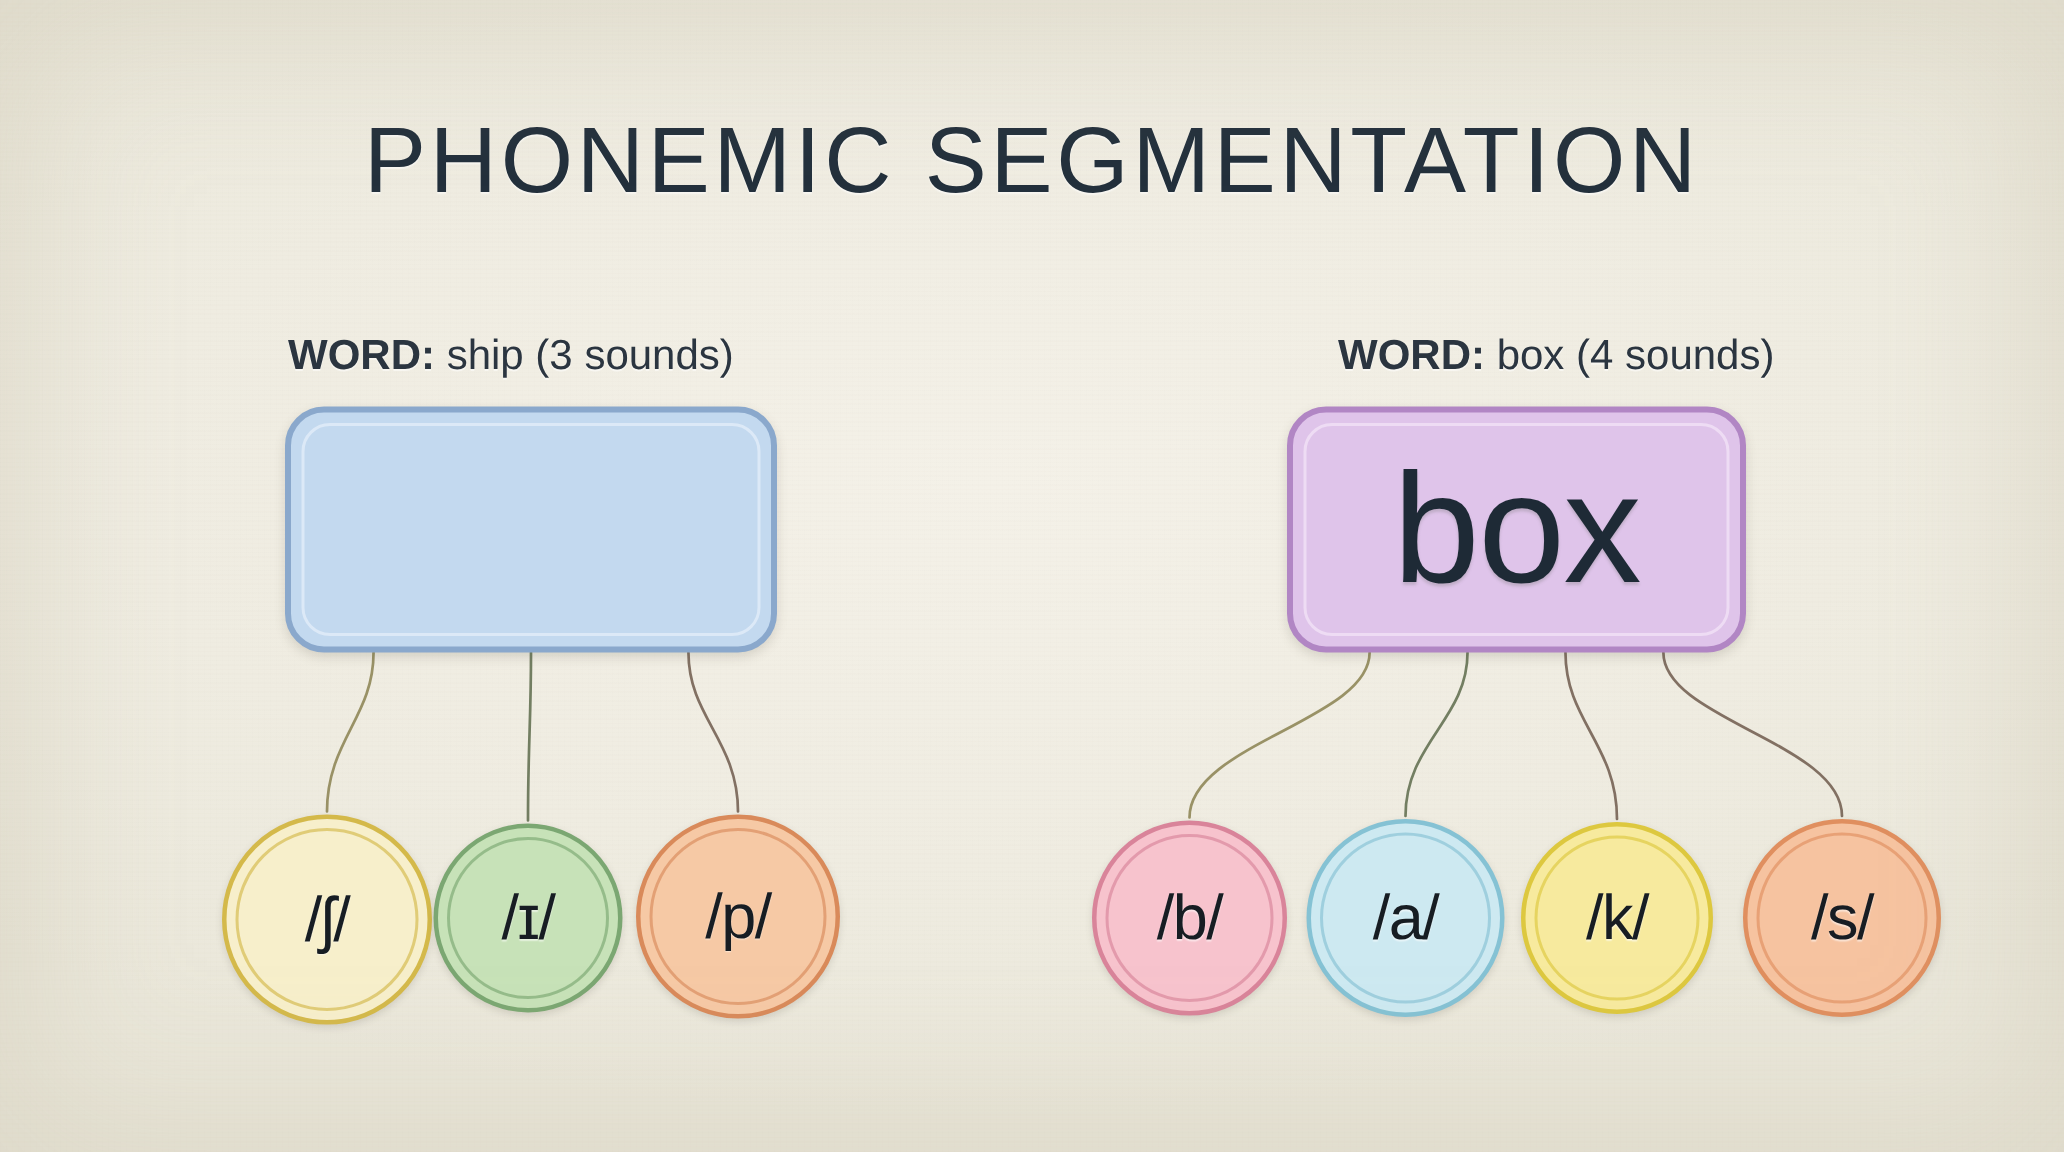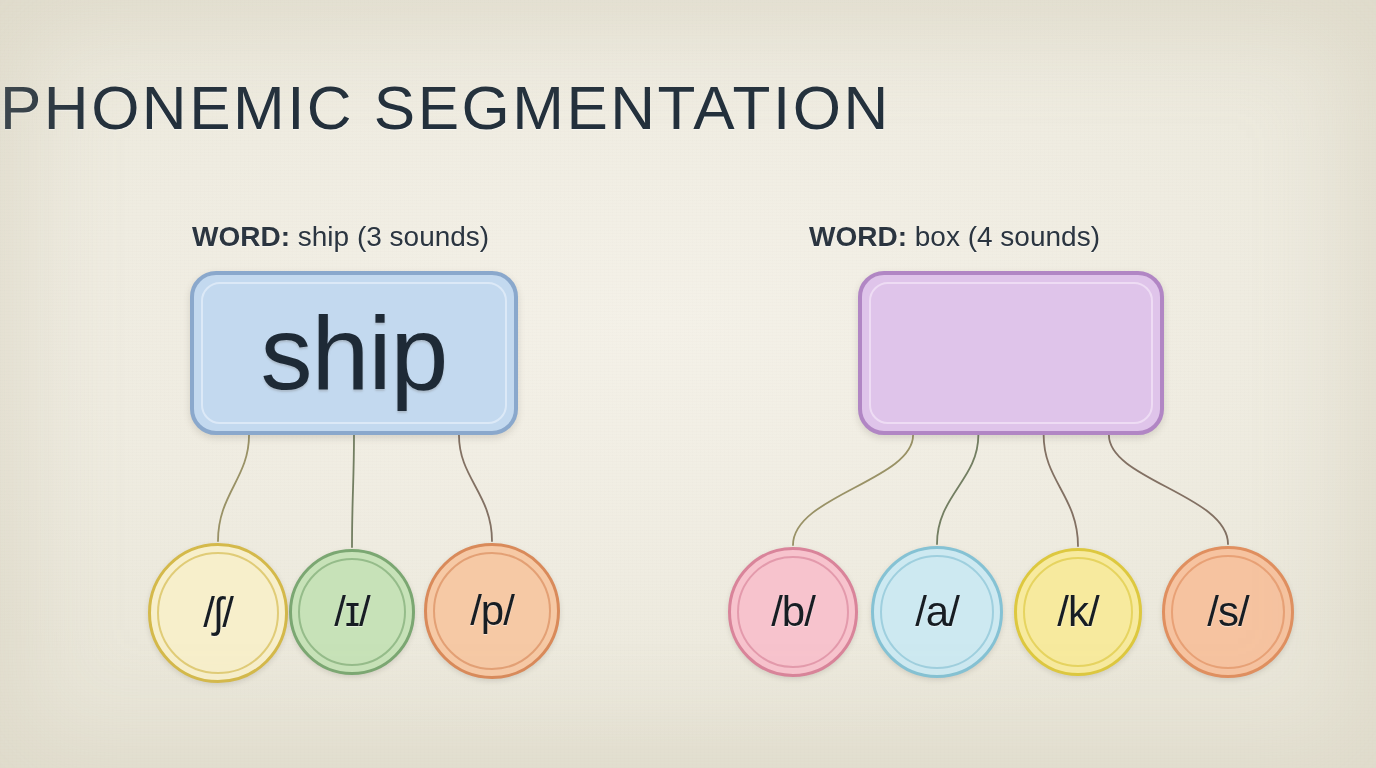--- a/index.html
+++ b/index.html
@@ -40,20 +40,21 @@
     pointer-events: none;
     box-shadow: inset 0 0 90px 30px rgba(190,182,158,.25);
   }
 
   
   #title {
     position: absolute;
     top: 72px;
     left: 0;
     width: 1376px;
+    text-align: center;
     font-size: 62px;
     font-weight: 400;
     letter-spacing: 2.5px;
     color: #23303c;
     font-family: "Liberation Sans", sans-serif;
     text-shadow: 0 1px 1px rgba(255,255,255,.55);
     white-space: nowrap;
   }
 
   
@@ -145,43 +146,43 @@
     <path d="M 1043.64 435 C 1043.64 480.5, 1078 496.5, 1078 546" fill="none" stroke="#6e5a4c" stroke-width="1.8" stroke-linecap="round" opacity="0.85"></path>
     <path d="M 1108.92 435 C 1108.92 479.5, 1228 495.5, 1228 544" fill="none" stroke="#6e5a4c" stroke-width="1.8" stroke-linecap="round" opacity="0.85"></path>
   </svg>
 
 <div id="title">PHONEMIC SEGMENTATION</div>
 
 <div class="word-label" style="left:192px; top:221px;">
   <span class="lbl-key">WORD:</span><span class="lbl-val"> ship (3 sounds)</span>
 </div>
 
-<div class="word-label" style="left:809px; top:221px;">
+<div class="word-label" style="left:892px; top:221px;">
   <span class="lbl-key">WORD:</span><span class="lbl-val"> box (4 sounds)</span>
 </div>
 
 <div id="nodes">
     <div class="word-box" style="left: 190px; top: 271px; width: 328px; height: 164px; background: rgb(195, 217, 239); border: 4px solid rgb(138, 168, 204);">
       <div class="inner" style="border: 2px solid rgb(220, 233, 247);"></div>
-      <span class="word-text">ship</span>
     </div>
     <div class="phoneme" style="left: 148px; top: 543px; width: 140px; height: 140px; background: rgb(247, 239, 203); border: 3px solid rgb(212, 185, 74);">
       <div class="ring-inner" style="border: 2px solid rgb(212, 185, 74); opacity: 0.65;"></div>
       <span class="ph-text">/ʃ/</span>
     </div>
     <div class="phoneme" style="left: 289px; top: 549px; width: 126px; height: 126px; background: rgb(199, 226, 184); border: 3px solid rgb(123, 167, 114);">
       <div class="ring-inner" style="border: 2px solid rgb(123, 167, 114); opacity: 0.65;"></div>
       <span class="ph-text">/ɪ/</span>
     </div>
     <div class="phoneme" style="left: 424px; top: 543px; width: 136px; height: 136px; background: rgb(246, 201, 165); border: 3px solid rgb(217, 138, 90);">
       <div class="ring-inner" style="border: 2px solid rgb(217, 138, 90); opacity: 0.65;"></div>
       <span class="ph-text">/p/</span>
     </div>
     <div class="word-box" style="left: 858px; top: 271px; width: 306px; height: 164px; background: rgb(223, 196, 234); border: 4px solid rgb(177, 134, 196);">
       <div class="inner" style="border: 2px solid rgb(238, 220, 244);"></div>
+      <span class="word-text">box</span>
     </div>
     <div class="phoneme" style="left: 728px; top: 547px; width: 130px; height: 130px; background: rgb(247, 195, 205); border: 3px solid rgb(217, 132, 154);">
       <div class="ring-inner" style="border: 2px solid rgb(217, 132, 154); opacity: 0.65;"></div>
       <span class="ph-text">/b/</span>
     </div>
     <div class="phoneme" style="left: 871px; top: 546px; width: 132px; height: 132px; background: rgb(205, 233, 241); border: 3px solid rgb(133, 194, 212);">
       <div class="ring-inner" style="border: 2px solid rgb(133, 194, 212); opacity: 0.65;"></div>
       <span class="ph-text">/a/</span>
     </div>
     <div class="phoneme" style="left: 1014px; top: 548px; width: 128px; height: 128px; background: rgb(247, 234, 158); border: 3px solid rgb(221, 200, 63);">

